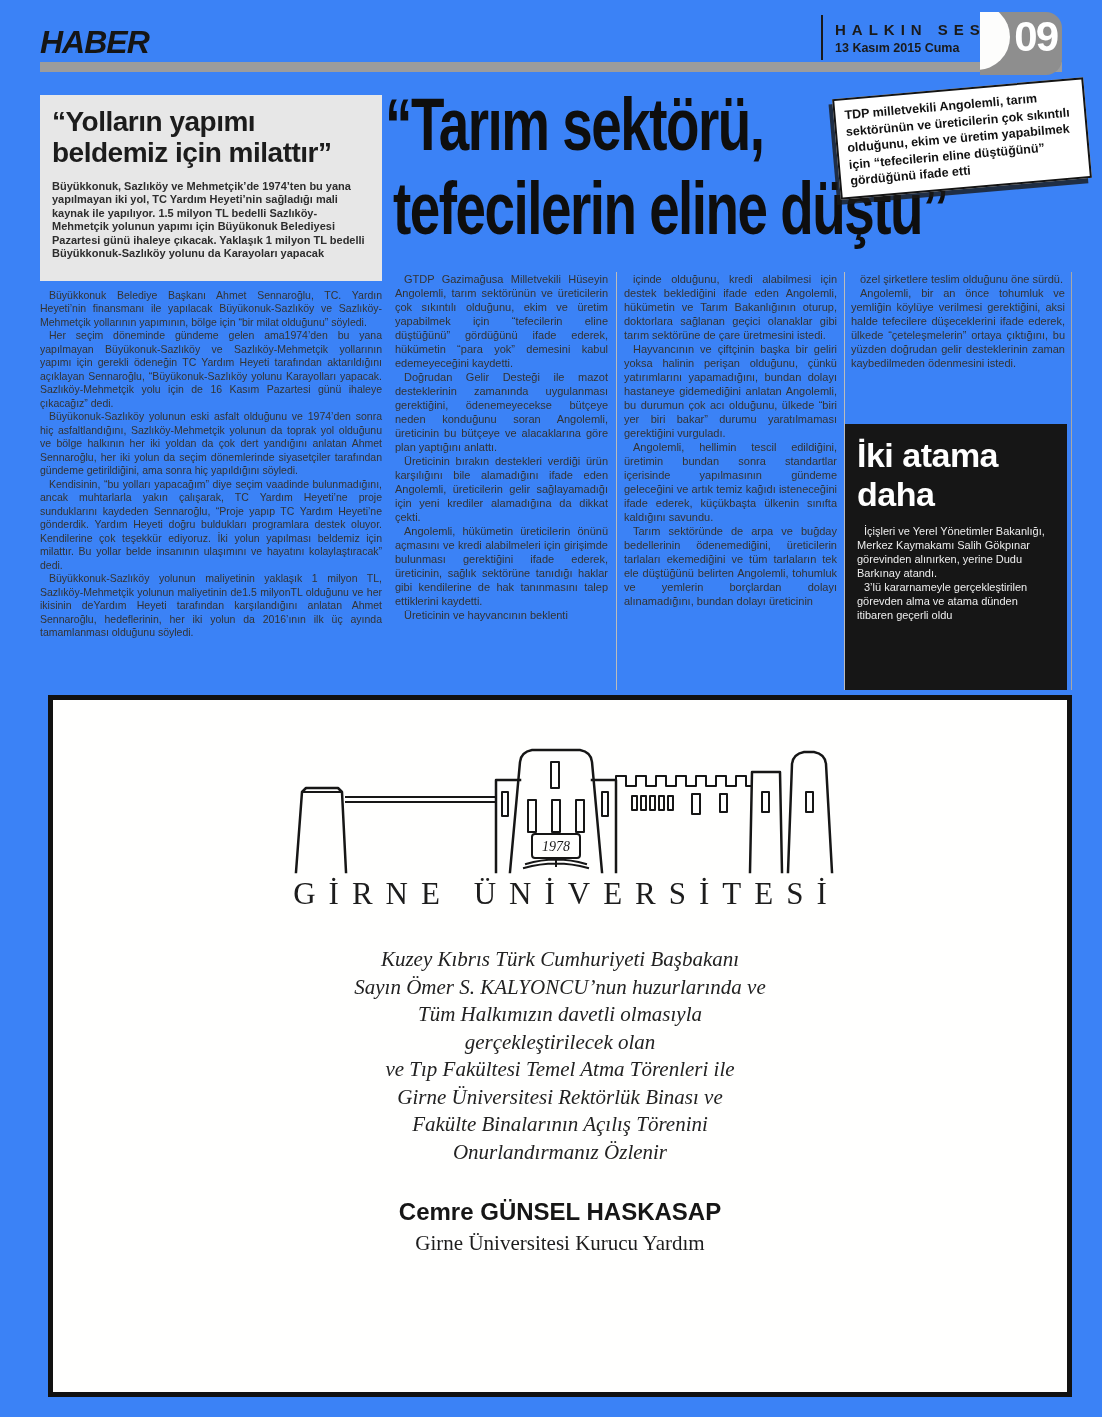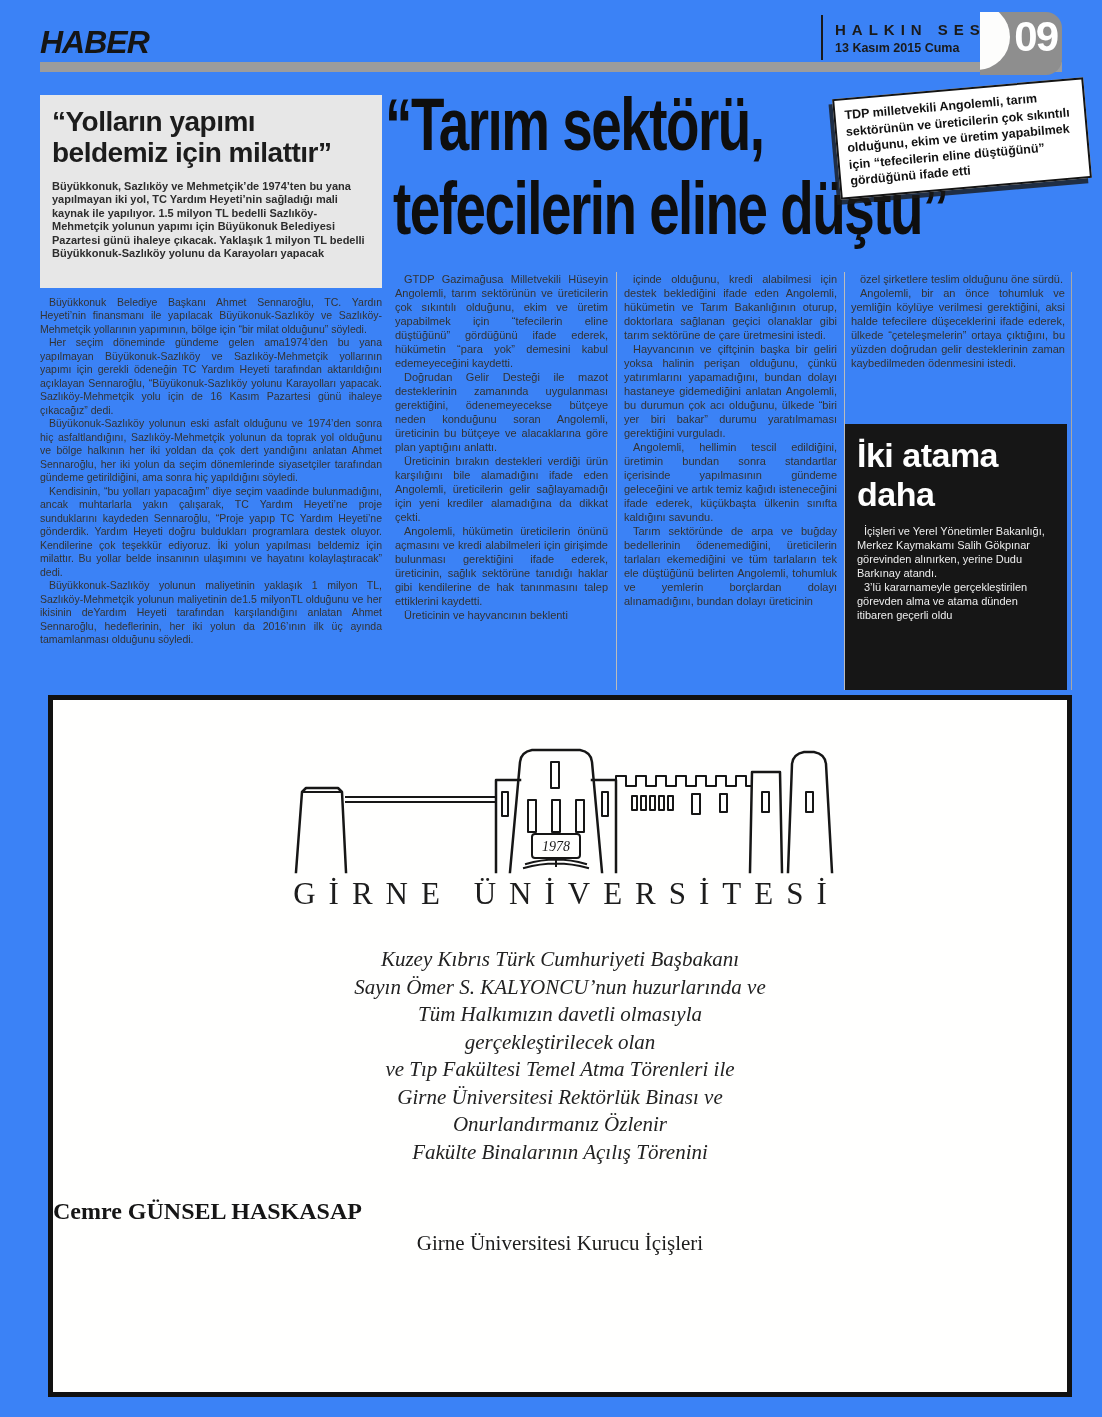--- a/index.html
+++ b/index.html
@@ -16,21 +16,21 @@
   .mast-date{position:absolute;left:835px;top:41px;font-size:12.5px;font-weight:700;color:#1a1a1a;}
   .page-badge{position:absolute;left:980px;top:12px;width:82px;height:63px;background:#8e8e8e;
               border-radius:0 16px 16px 0;overflow:hidden;}
   .page-badge .notch{position:absolute;left:-36px;top:-8px;width:66px;height:66px;
                      background:#fdfdfc;border-radius:50%;}
   .page-badge .num{position:absolute;right:5px;top:0px;font-size:42px;font-weight:800;
                    color:#ffffff;letter-spacing:-2px;line-height:49px;}
 
   
   .left-article{position:absolute;left:40px;top:95px;width:342px;}
-  .left-panel{background:#e7e7e7;padding:12px 12px 27px;box-sizing:border-box;}
+  .left-panel{background:#e7e7e7;padding:12px 12px 20px;box-sizing:border-box;}
   .left-headline{margin:0;font-size:28px;font-weight:800;line-height:1.1;color:#1c1c1c;letter-spacing:-0.5px;}
   .left-lead{margin:11px 0 0;font-size:11px;font-weight:700;line-height:13.5px;color:#2d2d2d;}
   .left-body{margin-top:8px;font-size:10.5px;line-height:13.5px;color:#333;text-align:justify;}
   .left-body p{margin:0;text-indent:9px;}
 
   
   .hl-wrap1{position:absolute;left:385px;top:86px;z-index:2;}
   .hl-wrap2{position:absolute;left:393px;top:170px;z-index:2;}
   .hl{display:inline-block;white-space:nowrap;transform:scaleX(0.74);transform-origin:0 0;
       font-size:74px;font-weight:900;letter-spacing:-2px;color:#0e0e0e;line-height:1.05;}
@@ -56,22 +56,22 @@
   
   .advert{position:absolute;left:48px;top:695px;width:1024px;height:702px;
           border:5px solid #111111;box-sizing:border-box;background:#fffffe;}
   .castle{position:absolute;left:50%;margin-left:-280px;top:34px;}
   .uni-name{position:absolute;top:176px;width:100%;text-align:center;
             font-family:"Liberation Serif",serif;font-size:31px;letter-spacing:13px;
             text-indent:13px;color:#1d1d1d;}
   .invitation{position:absolute;top:246px;width:100%;text-align:center;
               font-family:"Liberation Serif",serif;font-style:italic;font-size:21px;
               line-height:27.5px;color:#222;}
-  .sig-name{position:absolute;top:498px;width:100%;text-align:left;
-            font-family:Liberation Serif, serif;font-size:24px;font-weight:700;color:#161616;}
+  .sig-name{position:absolute;top:498px;width:100%;text-align:center;
+            font-family:Liberation Sans, sans-serif;font-size:24px;font-weight:700;color:#161616;}
   .sig-title{position:absolute;top:531px;width:100%;text-align:center;
              font-family:"Liberation Serif",serif;font-size:21px;color:#1d1d1d;}
   .event-details{position:absolute;top:584px;width:100%;text-align:center;
                  font-family:"Liberation Serif",serif;font-size:17px;line-height:23px;color:#222;}
 </style>
 </head>
 <body>
 
 <div class="page">
 
@@ -175,22 +175,22 @@
 
     <div class="uni-name">GİRNE ÜNİVERSİTESİ</div>
 
     <div class="invitation">
       <div>Kuzey Kıbrıs Türk Cumhuriyeti Başbakanı</div>
       <div>Sayın Ömer S. KALYONCU’nun huzurlarında ve</div>
       <div>Tüm Halkımızın davetli olmasıyla</div>
       <div>gerçekleştirilecek olan</div>
       <div>ve Tıp Fakültesi Temel Atma Törenleri ile</div>
       <div>Girne Üniversitesi Rektörlük Binası ve</div>
+      <div>Fakülte Binalarının Açılış Törenini</div>
       <div>Onurlandırmanız Özlenir</div>
-      <div>Fakülte Binalarının Açılış Törenini</div>
     </div>
 
     <div class="sig-name">Cemre GÜNSEL HASKASAP</div>
-    <div class="sig-title">Girne Üniversitesi Kurucu İçişleri</div>
+    <div class="sig-title">Girne Üniversitesi Kurucu Yardım</div>
 
   </div>
 
 </div>
 
 </body></html>

